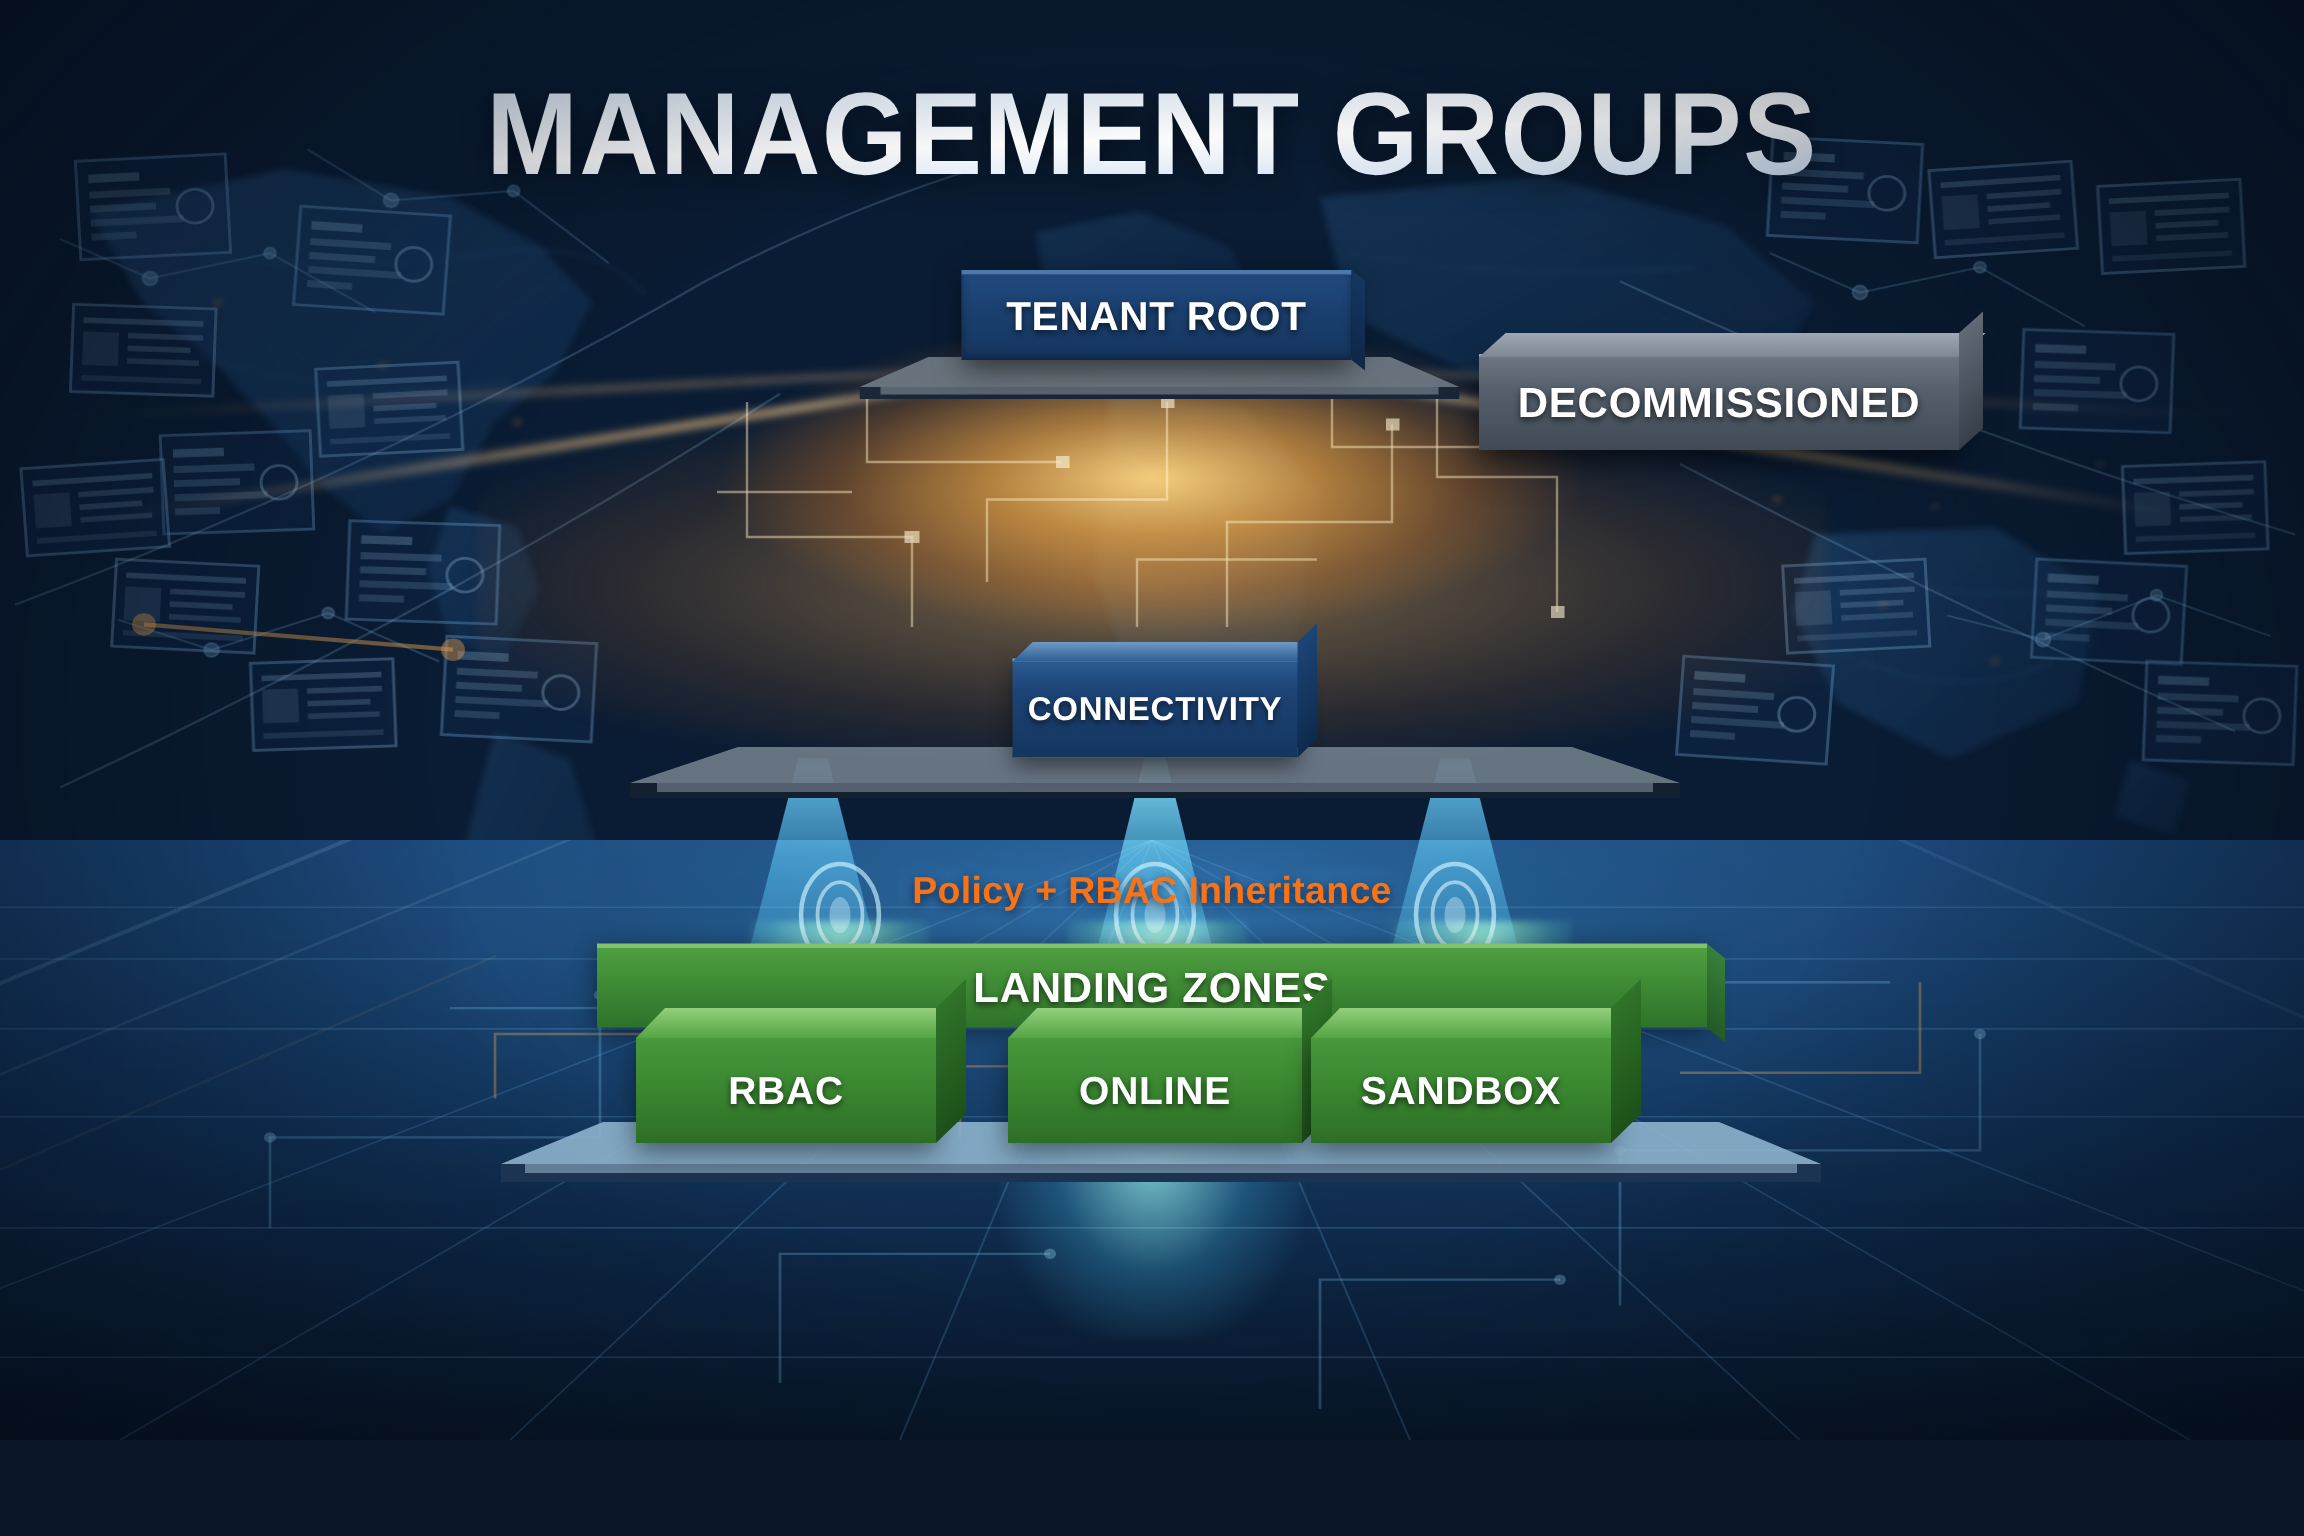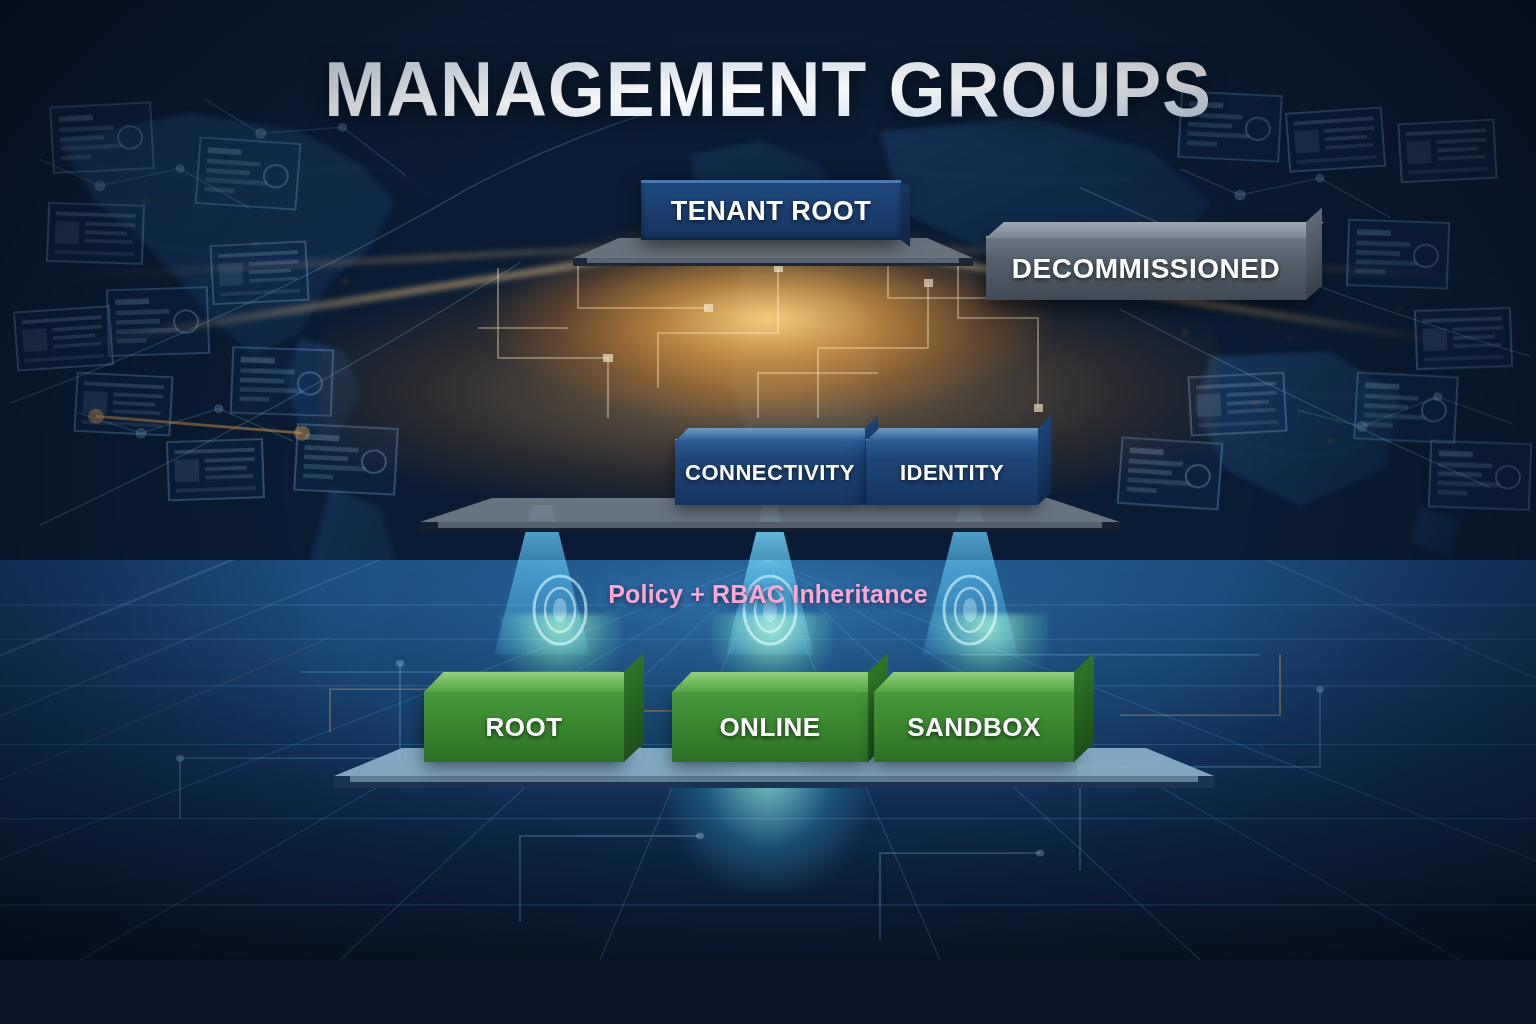--- a/index.html
+++ b/index.html
@@ -282,21 +282,21 @@
   }
 
   
   #inherit-label {
     position: absolute;
     left: 0; right: 0;
     top: 580px;
     text-align: center;
     font-size: 25px;
     font-weight: 600;
-    color: #f9a8d4;
+    color: #f97316;
     text-shadow: 0 2px 7px rgba(0,20,50,0.85), 0 0 16px rgba(120,190,255,0.45);
     z-index: 30;
     letter-spacing: 0.2px;
     user-select: none;
   }
 
   
   .vortex {
     position: absolute;
     pointer-events: none;
@@ -554,25 +554,20 @@
   </div>
 
 
 
   <div class="node child-navy" style="left:675px; top:439px; width:190px;">
     <div class="topface"></div>
     <div class="sideface"></div>
     <span style="position:relative;z-index:2;">CONNECTIVITY</span>
   </div>
 
-  <div class="node child-navy" style="left:866px; top:439px; width:172px;">
-    <div class="topface"></div>
-    <div class="sideface"></div>
-    <span style="position:relative;z-index:2;">IDENTITY</span>
-  </div>
 
   <div class="beam" style="left:494px; top:505px; width:96px; height:150px; background:linear-gradient(180deg, rgba(110,210,255,0.85) 0%, rgba(70,180,250,0.55) 45%, rgba(40,150,230,0.18) 100%); clip-path: polygon(40% 0, 60% 0, 100% 100%, 0 100%);"></div>
   <div class="beam" style="left:726px; top:505px; width:88px; height:150px; background:linear-gradient(180deg, rgba(130,225,255,0.95) 0%, rgba(80,195,255,0.6) 45%, rgba(45,160,235,0.2) 100%); clip-path: polygon(42% 0, 58% 0, 100% 100%, 0 100%);"></div>
   <div class="beam" style="left:922px; top:505px; width:96px; height:150px; background:linear-gradient(180deg, rgba(110,210,255,0.85) 0%, rgba(70,180,250,0.55) 45%, rgba(40,150,230,0.18) 100%); clip-path: polygon(40% 0, 60% 0, 100% 100%, 0 100%);"></div>
 
   <div class="vortex" style="left:520px; top:570px; width:80px; height:80px;">
     <svg viewBox="0 0 80 80" style="width:100%;height:100%;">
       <ellipse cx="40" cy="40" rx="26" ry="34" fill="none" stroke="#bfe9ff" stroke-opacity="0.65" stroke-width="3"></ellipse>
       <ellipse cx="40" cy="40" rx="15" ry="22" fill="none" stroke="#e7f7ff" stroke-opacity="0.55" stroke-width="2.5"></ellipse>
       <ellipse cx="40" cy="40" rx="7" ry="12" fill="#dff3ff" fill-opacity="0.35"></ellipse>
@@ -596,25 +591,28 @@
   <div id="inherit-label">Policy + RBAC Inheritance</div>
 
   <div class="slab" style="left:334px; top:748px; width:880px; height:40px; z-index:16;">
     <svg viewBox="0 0 880 40" preserveAspectRatio="none" style="width:100%;height:100%;display:block;">
       <polygon points="68,0 812,0 880,28 0,28" fill="#8fb6cf" opacity="0.88"></polygon>
       <polygon points="0,28 880,28 880,40 0,40" fill="#1d3352"></polygon>
       <polygon points="16,28 864,28 864,34 16,34" fill="#b7d6ea" opacity="0.45"></polygon>
     </svg>
   </div>
 
+  <div class="node" id="landingzones-bar">
+    <span>LANDING ZONES</span>
+  </div>
 
   <div class="node child-green" style="left:424px; top:692px; width:200px;">
     <div class="topface"></div>
     <div class="sideface"></div>
-    <span style="position:relative;z-index:2;">ROOT</span>
+    <span style="position:relative;z-index:2;">RBAC</span>
   </div>
 
   <div class="node child-green" style="left:672px; top:692px; width:196px;">
     <div class="topface"></div>
     <div class="sideface"></div>
     <span style="position:relative;z-index:2;">ONLINE</span>
   </div>
 
   <div class="node child-green" style="left:874px; top:692px; width:200px;">
     <div class="topface"></div>

